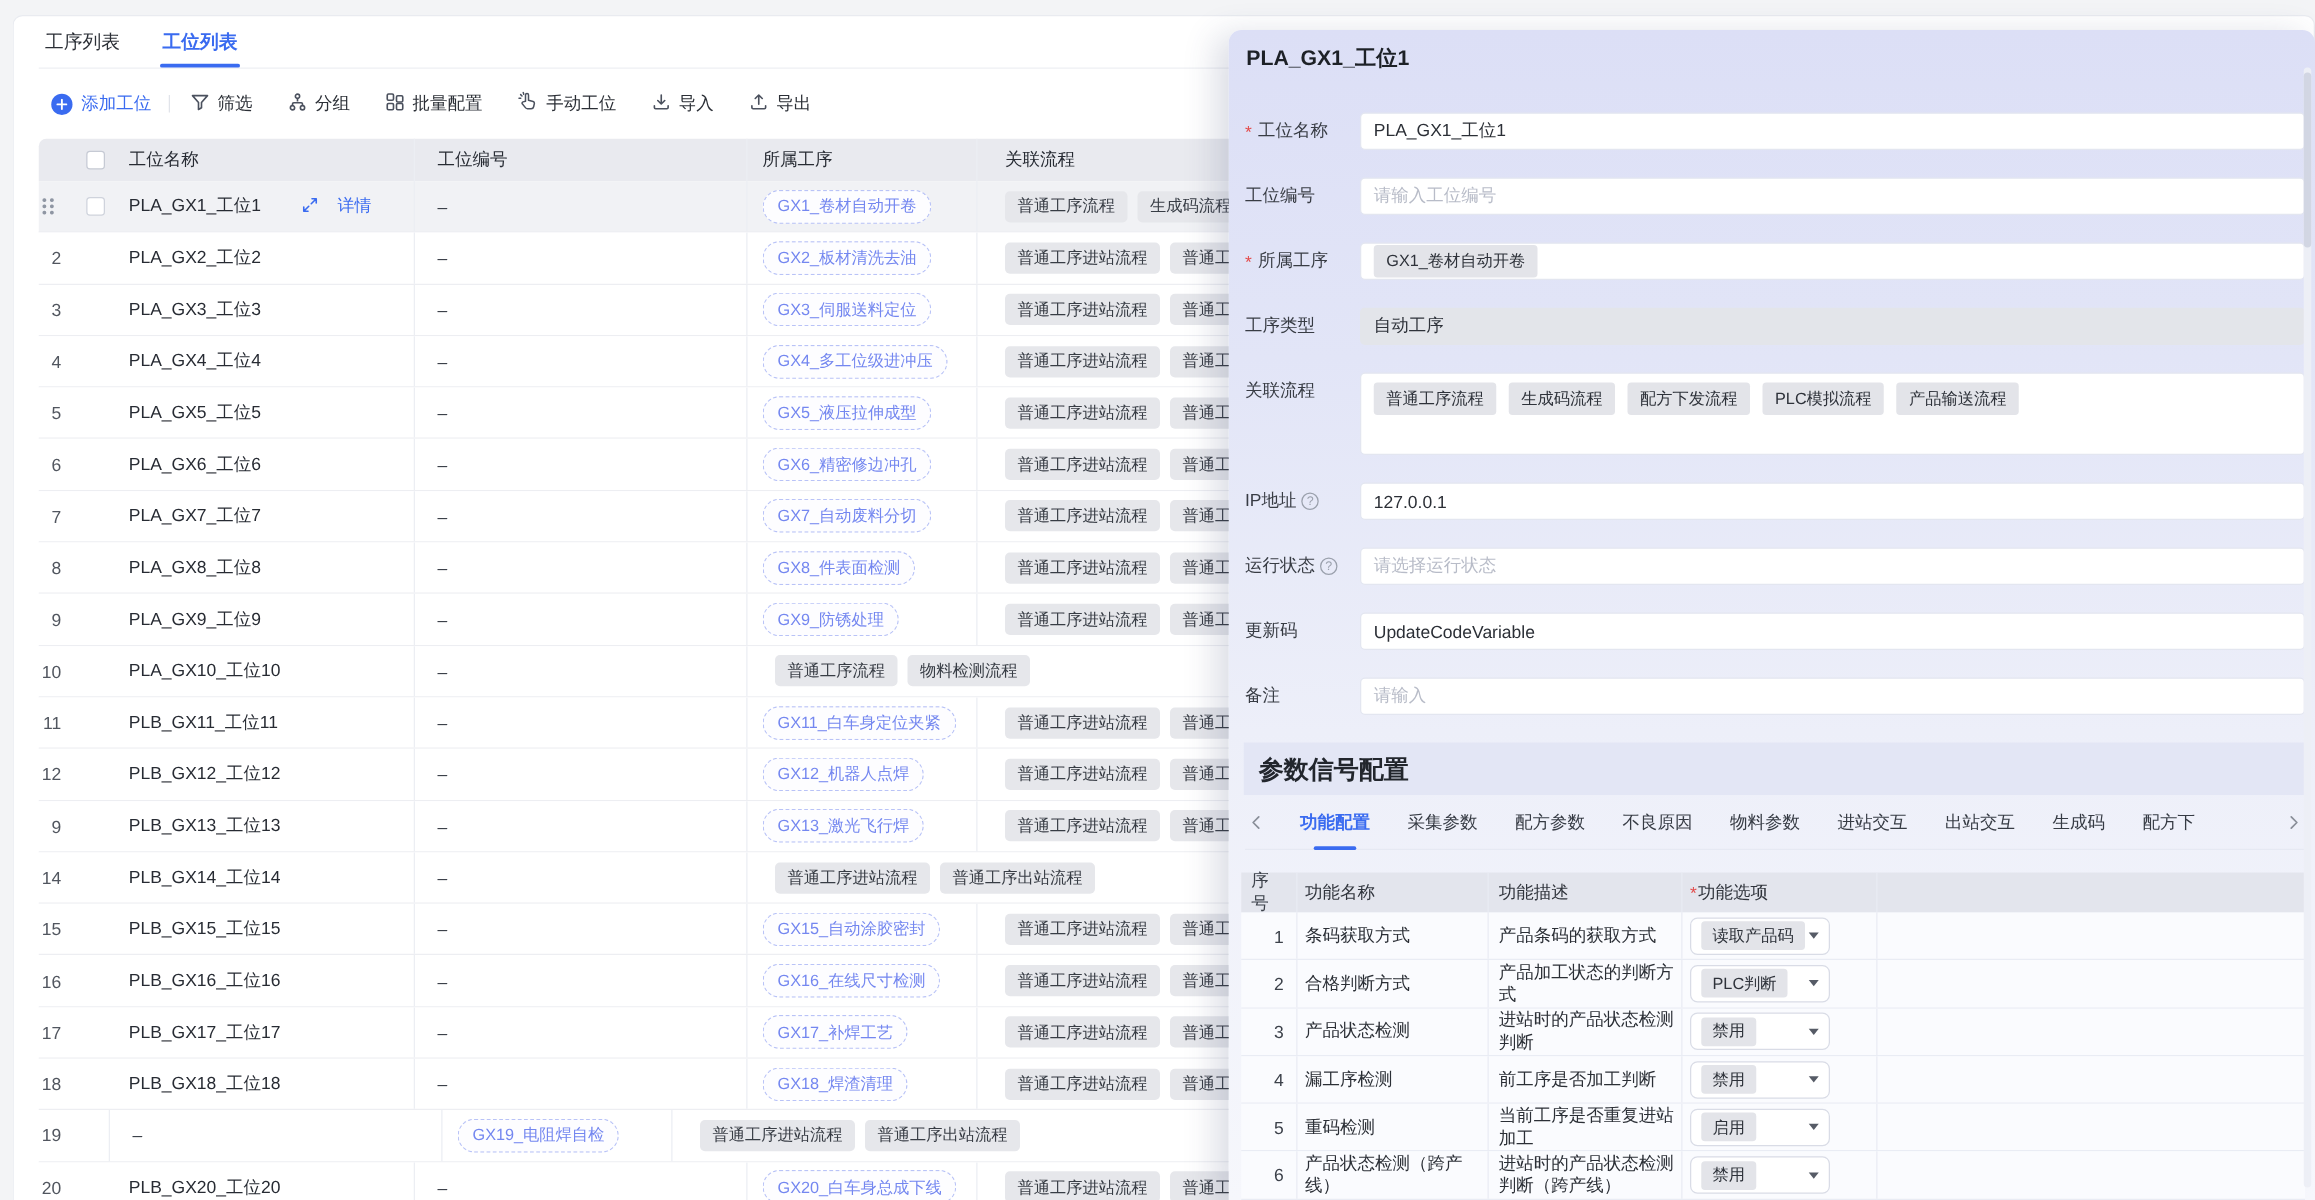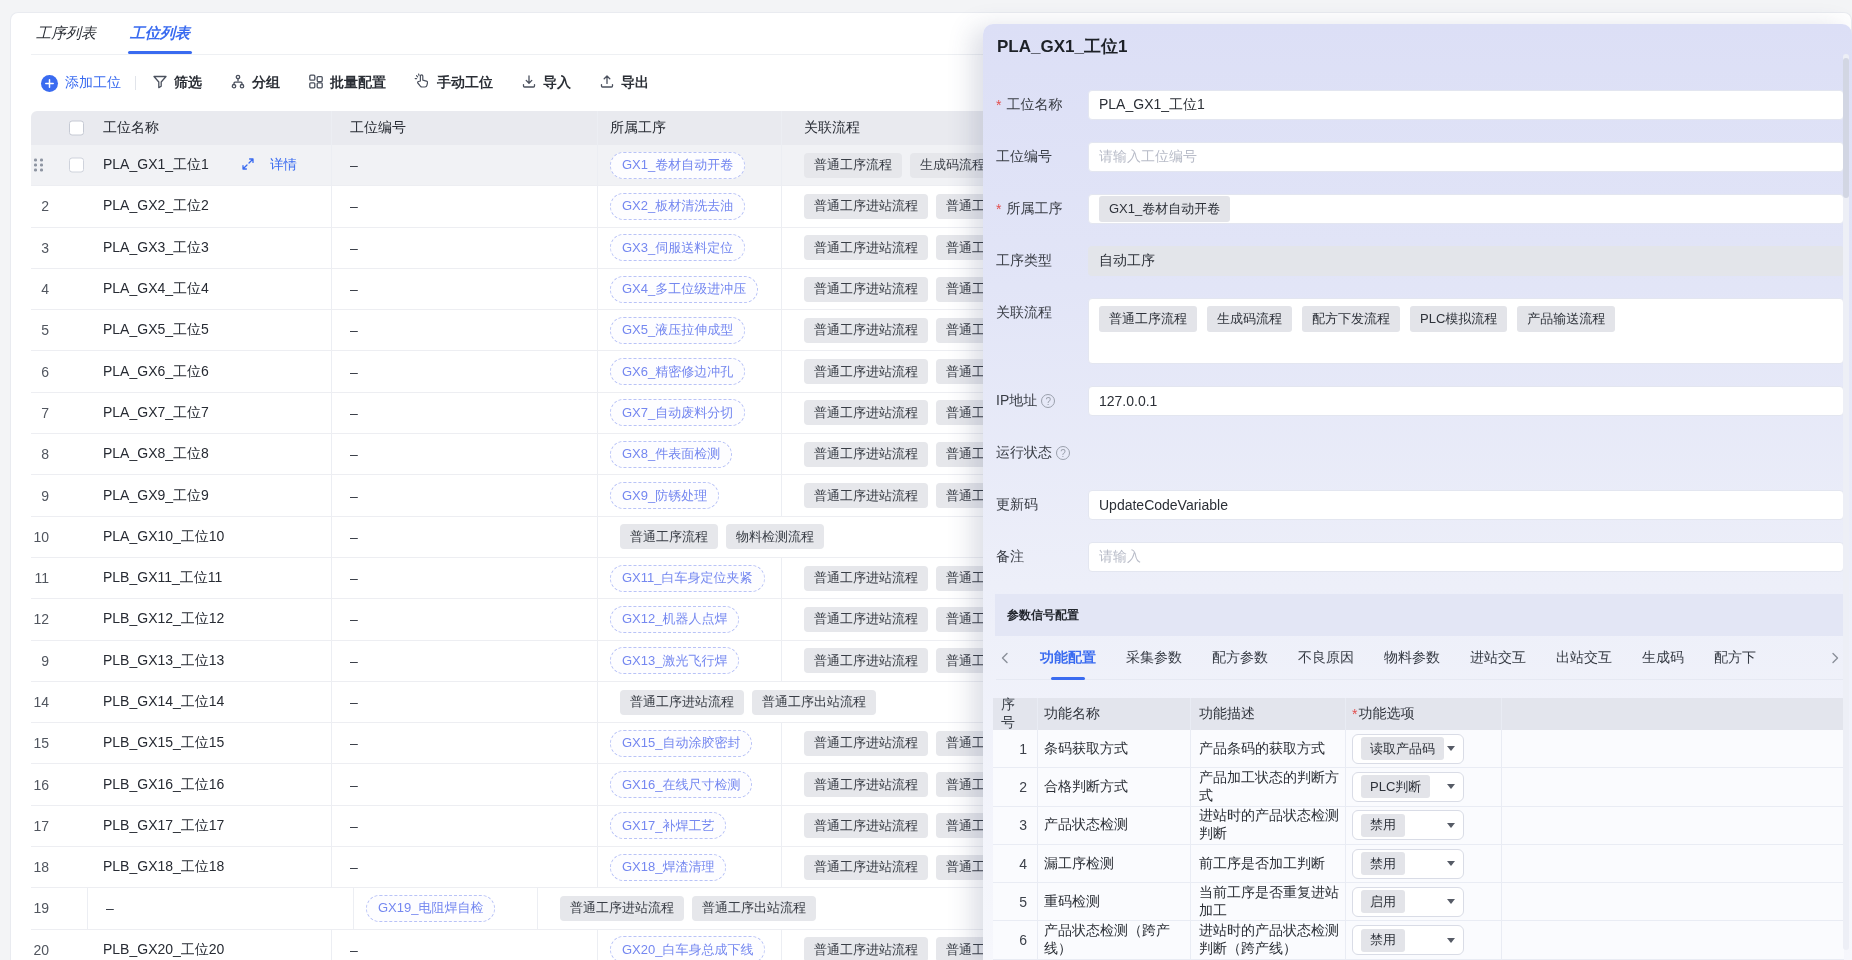--- a/index.html
+++ b/index.html
@@ -8,27 +8,27 @@
   .page { position:relative; width:1852px; height:960px; }
 
   
   .card { position:absolute; left:10px; top:12px; right:0; bottom:0;
     background:#fff; border:1px solid #e9ebf0; border-bottom:none;
     border-radius:8px 8px 0 0; padding-left:20px; overflow:hidden; }
 
   .tabbar { height:42px; display:flex; align-items:center; gap:34px;
     padding-left:5px; border-bottom:1px solid #eef0f3; }
   .main-tab { font-size:15px; color:#2b2f36; cursor:pointer; position:relative;
-    height:100%; display:flex; align-items:center;font-style:italic; }
+    height:100%; display:flex; align-items:center; }
   .main-tab.active { color:#3a6bf0; font-weight:600; }
   .main-tab.active::after { content:""; position:absolute; left:-2px; right:-2px; bottom:0;
     height:3px; border-radius:2px; background:#3a6bf0; }
 
   .toolbar { height:56px; display:flex; align-items:center; padding-left:10px; }
-  .tb-item { display:flex; align-items:center; gap:6px; color:#2b2f36; cursor:pointer;font-weight:bold; }
+  .tb-item { display:flex; align-items:center; gap:6px; color:#2b2f36; cursor:pointer; }
   .tb-item + .tb-item { margin-left:28px; }
   .tb-item svg { stroke:#4b515e; }
   .tb-add { display:flex; align-items:center; gap:7px; color:#3a6bf0; cursor:pointer; }
   .tb-divider { width:1px; height:14px; background:#e1e4ea; margin:0 16px 0 14px; }
   .plus-circle { width:17px; height:17px; border-radius:50%; background:#3a6bf0;
     display:flex; align-items:center; justify-content:center; }
 
   
   .thead { height:34px; background:#e9eaef; display:flex; align-items:stretch;
     border-radius:6px 0 0 0; color:#272b33; font-weight:500; }
@@ -82,21 +82,21 @@
   .fctl .val { color:#2b2f36; }
   .fctl .ph { color:#b8bcc8; }
   .fctl.disabled { background:#e3e5ea; border-color:transparent; }
   .fctl.disabled .val { color:#2e323a; }
   .fctl.tagsbox { height:66px; align-items:flex-start; padding-top:7px; }
   .chip { background:#e3e4e9; color:#2e323a; border-radius:3px; padding:4px 10px;
     font-size:13px; white-space:nowrap; }
 
   .section-band { margin-top:20px; margin-left:-1px; margin-right:0; height:42px;
     background:#e3e6f5; display:flex; align-items:center; padding-left:12px; }
-  .section-band span { font-size:12px; font-weight:700; color:#22262d; }
+  .section-band span { font-size:20px; font-weight:700; color:#22262d; }
 
   .dtabs { height:44px; display:flex; align-items:center; gap:30px;
     border-bottom:1px solid #e6e9f3; padding:0 4px; }
   .chev { display:flex; align-items:center; cursor:pointer; }
   .chev svg { stroke:#8a8f99; }
   .chev.right { margin-left:auto; }
   .dtab { font-size:14px; color:#363b44; cursor:pointer; position:relative;
     height:100%; display:flex; align-items:center; white-space:nowrap; }
   .dtab.active { color:#3a6bf0; font-weight:600; }
   .dtab.active::after { content:""; position:absolute; left:50%; transform:translateX(-50%);
@@ -716,20 +716,23 @@
     <div class="fctl">
             <span class="val">127.0.0.1</span>
           </div>
   </div>
         <div class="frow">
     <div class="flabel">
 
       <span>运行状态</span>
       <span class="help"></span>
     </div>
+    <div class="fctl">
+            <span class="ph">请选择运行状态</span>
+          </div>
   </div>
         <div class="frow">
     <div class="flabel">
 
       <span>更新码</span>
 
     </div>
     <div class="fctl">
             <span class="val">UpdateCodeVariable</span>
           </div>

